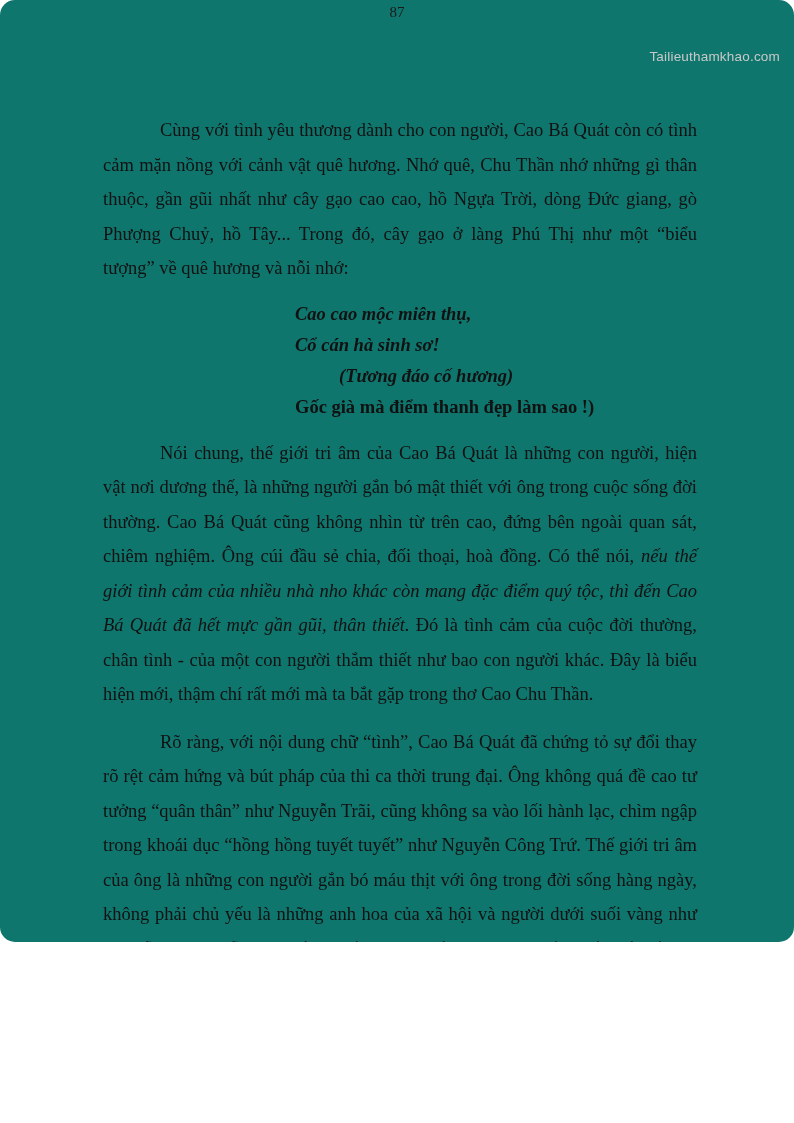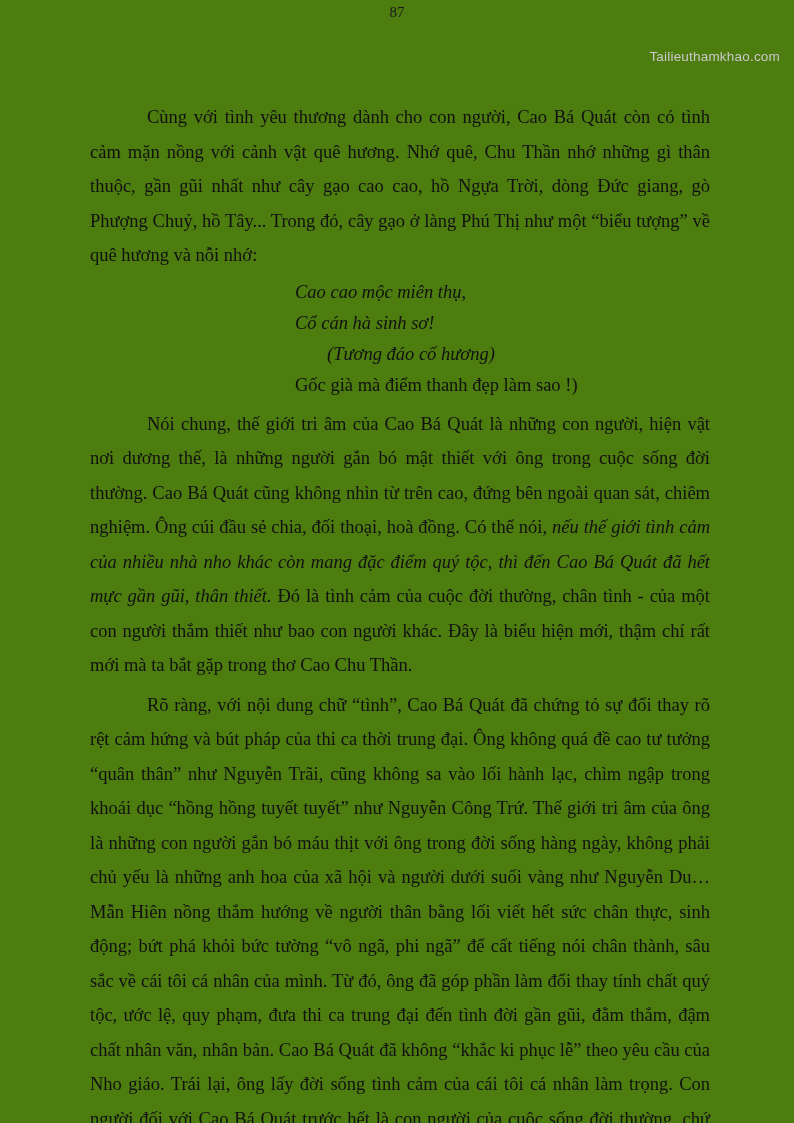--- a/index.html
+++ b/index.html
@@ -1,23 +1,24 @@
 <!DOCTYPE html>
 <html lang="vi"><head>
 <meta charset="utf-8">
 <style>
   html, body { margin: 0; padding: 0; background: #ffffff; }
   .page {
     position: relative;
     width: 794px;
-    height: 1123px;
-    background: #4d7c0f;
+    height: 942px;
+    background: #0f766e;
     font-family: "Liberation Serif", serif;
     color: #111111;
     overflow: hidden;
+    border-radius: 15px;
   }
   .page-number {
     position: absolute;
     top: 4px;
     left: 0;
     width: 100%;
     text-align: center;
     font-size: 15px;
     color: #1a1a1a;
   }
@@ -34,32 +35,32 @@
   .content {
     position: absolute;
     left: 90px;
     top: 100px;
     width: 620px;
     font-size: 18.5px;
     line-height: 34.5px;
     text-align: justify;
   }
   .para {
-    margin: 0;
+    margin: 13px;
     text-indent: 57px;
   }
   .para + .para { margin-top: 5px; }
   .poem {
     margin: 4px 0 6px 205px;
     line-height: 31px;
     text-align: left;
   }
-  .poem-line { white-space: nowrap; }
+  .poem-line { white-space: nowrap; font-weight: bold; }
   .poem-line.italic { font-style: italic; }
-  .poem-line.attribution { margin-left: 32px; }
+  .poem-line.attribution { margin-left: 44px; }
   em { font-style: italic; }
 </style>
 </head>
 <body>
 
 <div class="page">
 
   <div class="page-number">87</div>
 
   <div class="watermark">Tailieuthamkhao.com</div>

